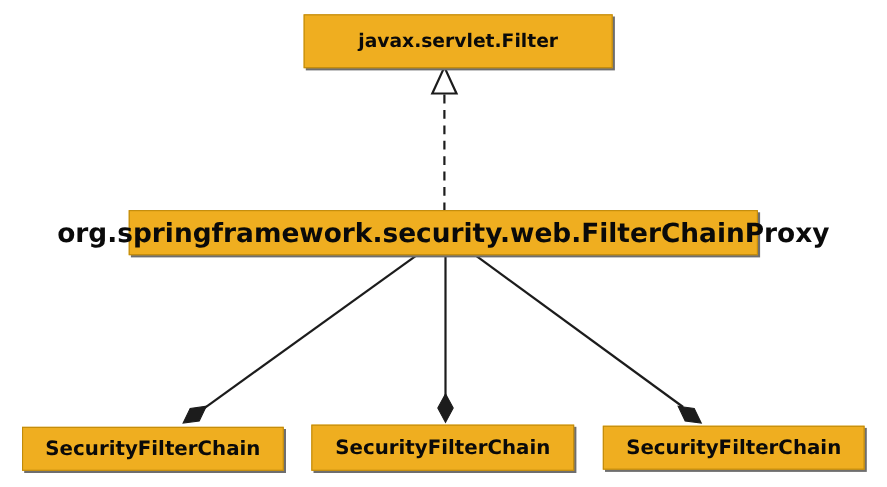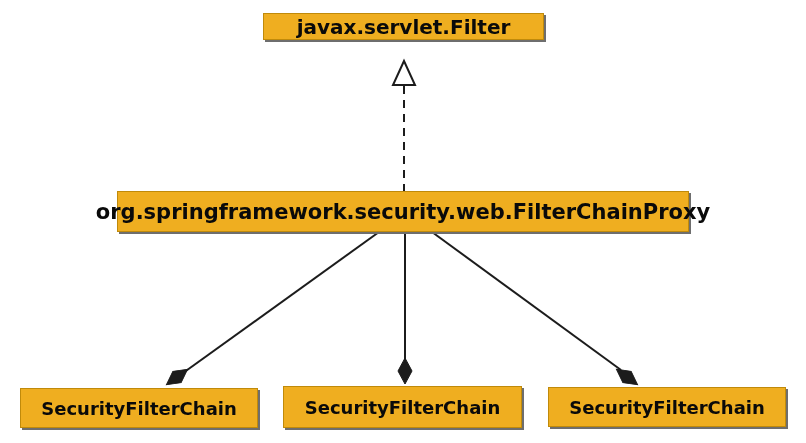--- a/index.html
+++ b/index.html
@@ -37,22 +37,22 @@
     background: var(--node-fill);
     border: 1px solid var(--node-border);
     box-shadow: 2px 2px 0 var(--node-shadow);
     display: flex;
     align-items: center;
     justify-content: center;
     color: var(--text);
     font-weight: 700;
     white-space: nowrap;
   }
-  .box-top    { left: 263px; top: 13px;  width: 281px; height: 27px; font-size: 20px; }
-  .box-mid    { left: 117px; top: 191px; width: 572px; height: 41px; font-size: 21px; }
+  .box-top    { left: 276px; top: 13px;  width: 281px; height: 49px; font-size: 17px; }
+  .box-mid    { left: 117px; top: 191px; width: 572px; height: 41px; font-size: 24px; }
   .box-b-left { left: 20px;  top: 388px; width: 238px; height: 40px; font-size: 18px; }
   .box-b-mid  { left: 283px; top: 386px; width: 239px; height: 42px; font-size: 18px; }
   .box-b-right{ left: 548px; top: 387px; width: 238px; height: 40px; font-size: 18px; }
 </style>
 </head>
 <body>
 
 <div class="canvas">
 
   <svg class="connector-layer" viewBox="0 0 806 443" xmlns="http://www.w3.org/2000/svg">

